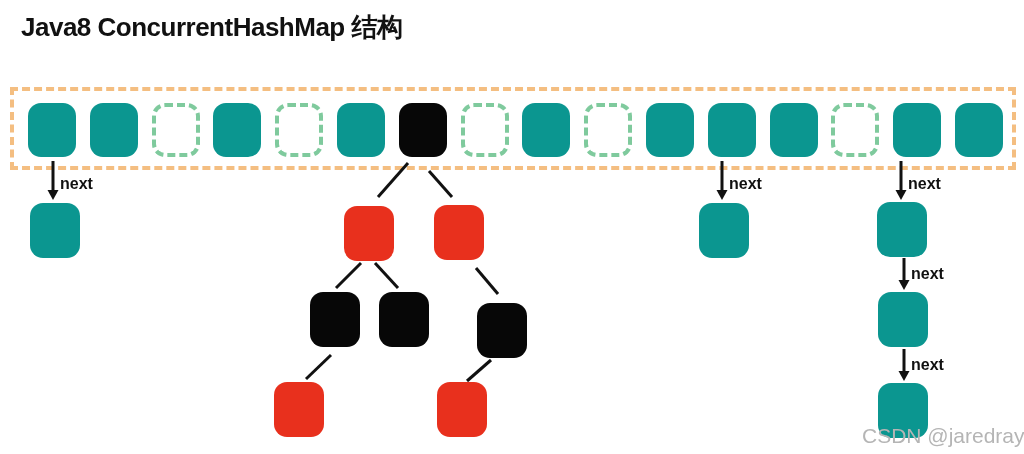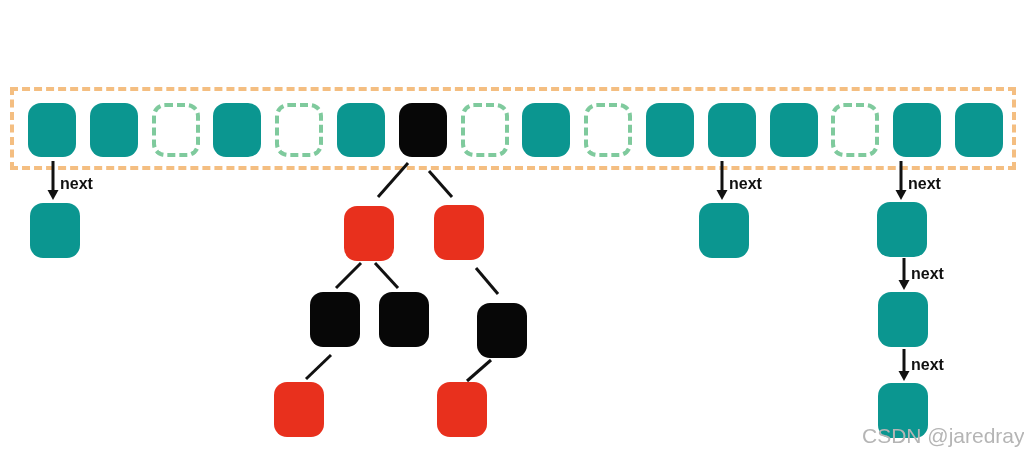--- a/index.html
+++ b/index.html
@@ -73,20 +73,21 @@
     font-weight: normal;
     white-space: nowrap;
     z-index: 5;
     text-align: right;
   }
 </style>
 </head>
 <body>
 
 <div class="canvas">
+  <h1 class="title">Java8 ConcurrentHashMap 结构</h1>
   <div class="array" id="bucket-array" style="border-color: rgb(244, 190, 129);">
       <div class="cell filled" style="left: 14px; top: 12px; background: rgb(11, 150, 144);"></div>
       <div class="cell filled" style="left: 76px; top: 12px; background: rgb(11, 150, 144);"></div>
       <div class="cell empty" style="left: 138px; top: 12px; border-color: rgb(127, 202, 157);"></div>
       <div class="cell filled" style="left: 199px; top: 12px; background: rgb(11, 150, 144);"></div>
       <div class="cell empty" style="left: 261px; top: 12px; border-color: rgb(127, 202, 157);"></div>
       <div class="cell filled" style="left: 323px; top: 12px; background: rgb(11, 150, 144);"></div>
       <div class="cell filled" style="left: 385px; top: 12px; background: rgb(7, 7, 7);"></div>
       <div class="cell empty" style="left: 447px; top: 12px; border-color: rgb(127, 202, 157);"></div>
       <div class="cell filled" style="left: 508px; top: 12px; background: rgb(11, 150, 144);"></div>

